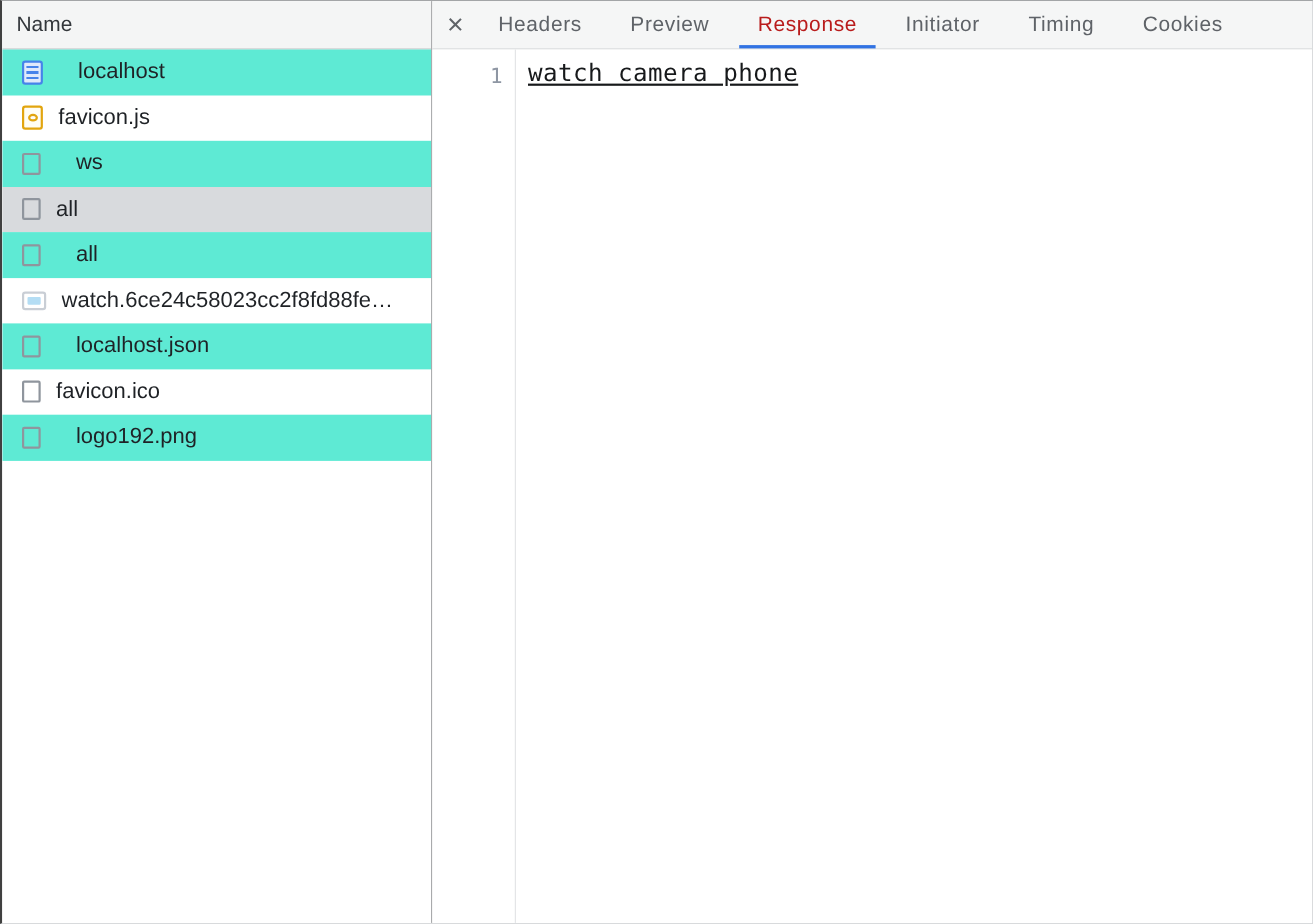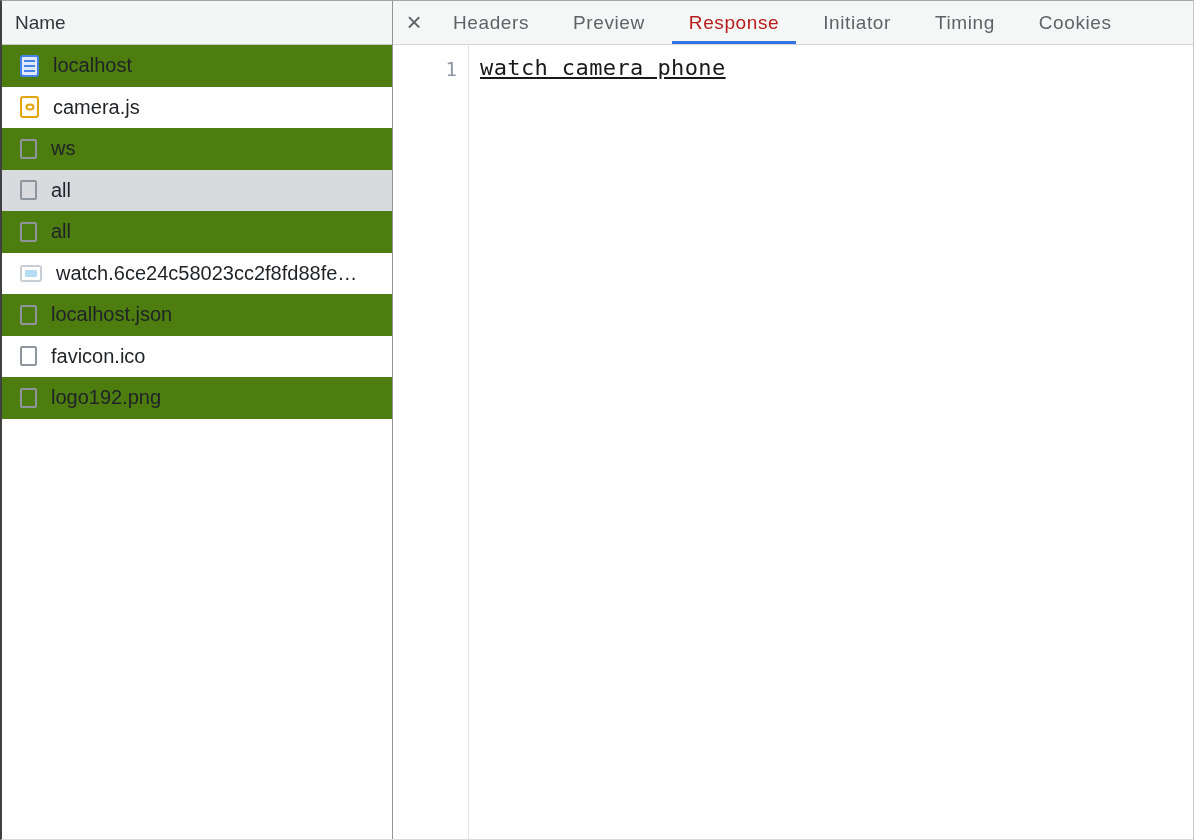--- a/index.html
+++ b/index.html
@@ -49,21 +49,21 @@
     height: 41.5px;
     display: flex;
     align-items: center;
     padding-left: 18px;
     font-size: 20px;
     color: #1f2226;
     white-space: nowrap;
     overflow: hidden;
     background: #ffffff;
   }
-  .request-row.striped  { background: #4d7c0f; }
+  .request-row.striped  { background: #5eead4; gap: 18px; }
   .request-row.selected { background: #d8dadd; }
   .row-label { overflow: hidden; white-space: nowrap; }
 
   
   .icon { flex: 0 0 auto; margin-right: 14px; box-sizing: border-box; position: relative; }
 
   .icon.document-icon {
     width: 19px; height: 22px;
     border: 2px solid #4683ea;
     border-radius: 3px;
@@ -199,21 +199,21 @@
     <div class="panel-header">
       <span>Name</span>
     </div>
     <ul class="request-list" id="request-list">
         <li class="request-row striped">
     <span class="icon document-icon"></span>
     <span class="row-label">localhost</span>
   </li>
         <li class="request-row">
     <span class="icon script-icon"></span>
-    <span class="row-label">camera.js</span>
+    <span class="row-label">favicon.js</span>
   </li>
         <li class="request-row striped">
     <span class="icon file-icon"></span>
     <span class="row-label">ws</span>
   </li>
         <li class="request-row selected">
     <span class="icon file-icon"></span>
     <span class="row-label">all</span>
   </li>
         <li class="request-row striped">

